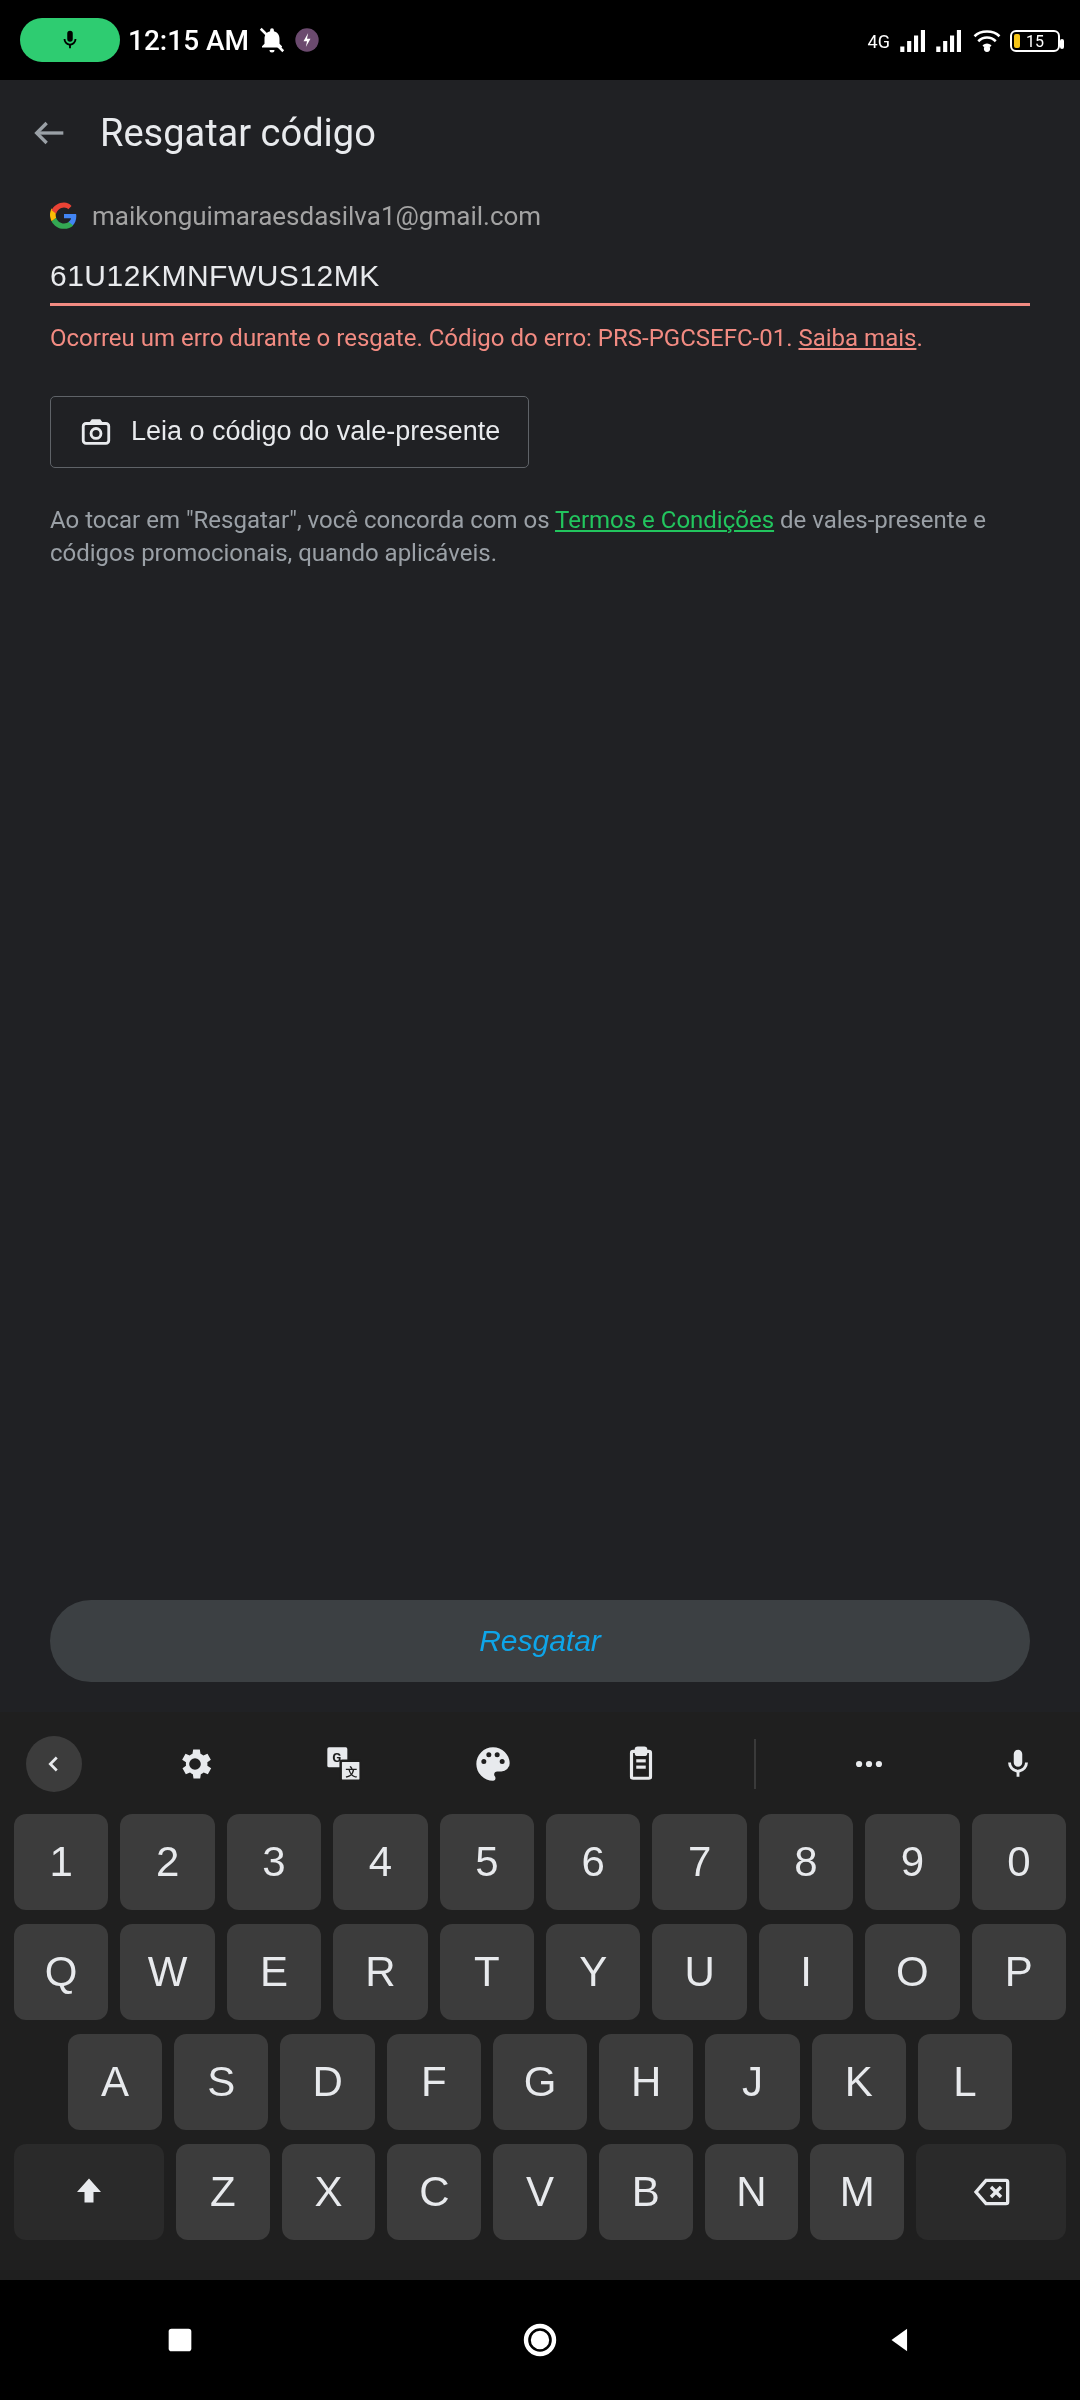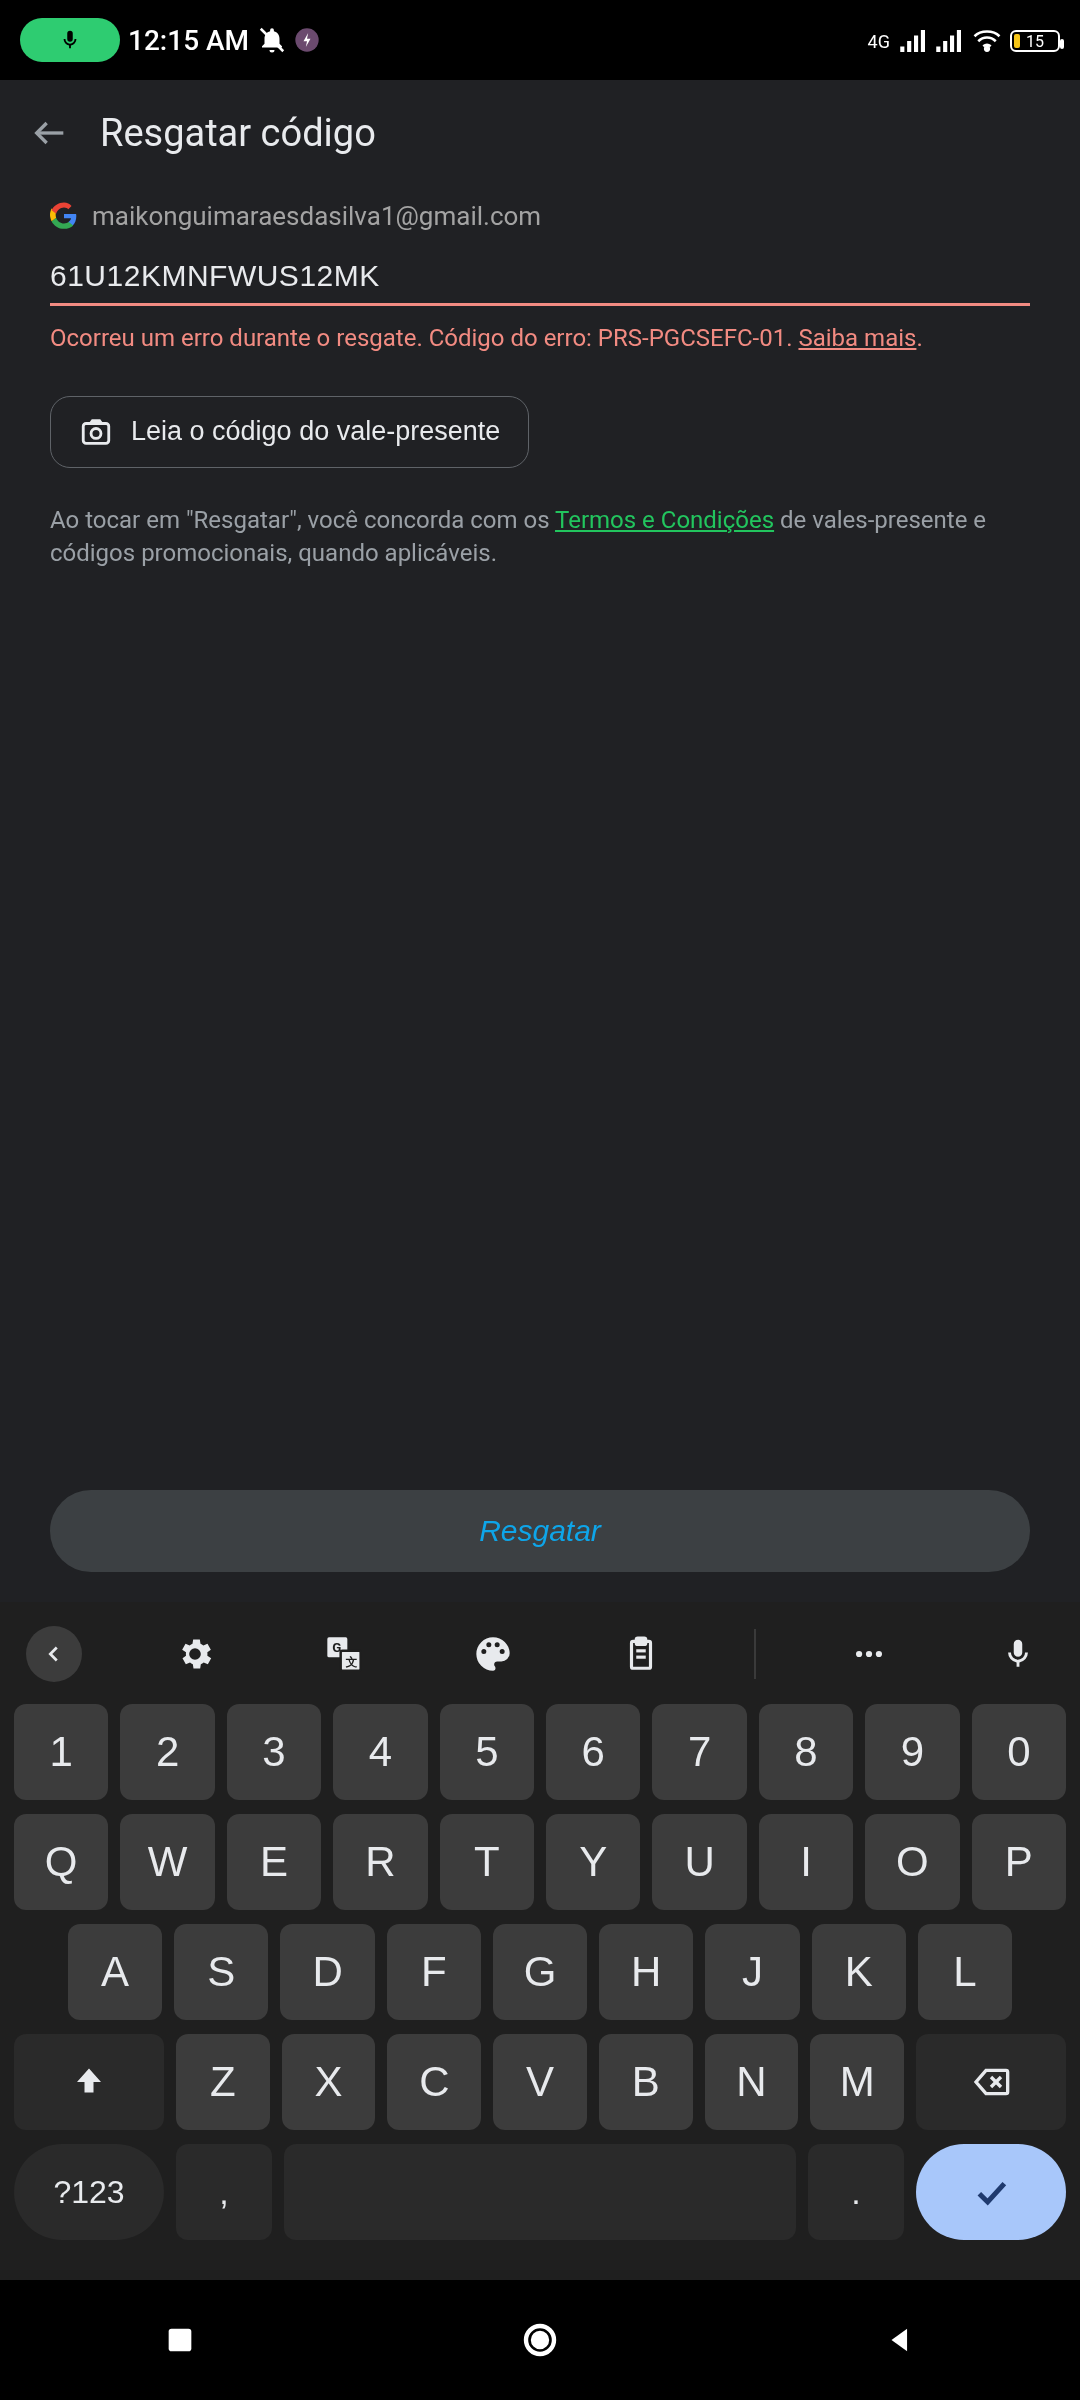--- a/index.html
+++ b/index.html
@@ -26,21 +26,21 @@
   .app-title { color: #e8eaed; font-size: 38px; font-weight: 400; }
 
   
   .content { padding: 10px 50px 0 50px; flex: 1; }
   .account-row { display: flex; align-items: center; gap: 14px; color: #a3a3a3; font-size: 26px; margin-bottom: 22px; margin-top: 6px; }
   .g-logo { width: 28px; height: 28px; }
   .code-input-wrap { position: relative; margin-bottom: 12px; }
   .code-input { width: 100%; background: transparent; border: none; border-bottom: 3px solid #f28b82; color: #e8eaed; font-size: 30px; padding: 6px 0 10px 0; outline: none; letter-spacing: 0.5px; }
   .error-line { color: #f28b82; font-size: 24px; line-height: 1.4; margin-top: 16px; }
   .error-line a { color: #f28b82; text-decoration: underline; }
-  .scan-btn { margin-top: 40px; border: 1.5px solid #5f6368; background: transparent; color: #e8eaed; font-size: 27px; border-radius: 20px; padding: 18px 28px; display: inline-flex; align-items: center; gap: 18px; cursor: pointer; }
+  .scan-btn { margin-top: 40px; border: 1.5px solid #5f6368; background: transparent; color: #e8eaed; font-size: 27px; border-radius: 5px; padding: 18px 28px; display: inline-flex; align-items: center; gap: 18px; cursor: pointer; }
   .terms { color: #9aa0a6; font-size: 24px; line-height: 1.4; margin-top: 36px; }
   .terms a { color: #22c55e; text-decoration: underline; }
 
   
   .redeem-wrap { padding: 0 50px 30px 50px; }
   .redeem-btn { width: 100%; height: 82px; border: none; border-radius: 42px; background: #3c4043; color: #0ea5e9; font-size: 30px; font-style: italic; }
 
   
   .keyboard { background: #1f1f1f; padding: 12px 14px 40px 14px; }
   .kb-toolbar { display: flex; align-items: center; height: 90px; justify-content: space-between; padding: 0 12px 10px 12px; }
@@ -263,31 +263,20 @@
         <button class="key">N</button>
         <button class="key">M</button>
         <button class="key dark back">
           <svg width="40" height="40" viewBox="0 0 24 24" fill="none" stroke="#e8eaed" stroke-width="2">
               <path d="M21 5H9l-6 7 6 7h12a1 1 0 0 0 1-1V6a1 1 0 0 0-1-1z"></path>
               <line x1="12" y1="9" x2="18" y2="15"></line>
               <line x1="18" y1="9" x2="12" y2="15"></line>
             </svg>
         </button>
       </div>
-      <div class="kb-row">
-        <button class="key dark sym">?123</button>
-        <button class="key dark comma">,</button>
-        <button class="key dark space"></button>
-        <button class="key dark period">.</button>
-        <button class="key enter">
-          <svg width="40" height="40" viewBox="0 0 24 24" fill="none" stroke-width="3">
-              <polyline points="5 13 10 18 20 7"></polyline>
-            </svg>
-        </button>
-      </div>
     </div>
   </div>
 
   <div class="nav-bar">
     <div class="nav-btn">
       <svg width="34" height="34" viewBox="0 0 24 24" fill="#fff">
           <rect x="4" y="4" width="16" height="16" rx="2"></rect>
         </svg>
     </div>
     <div class="nav-btn">

